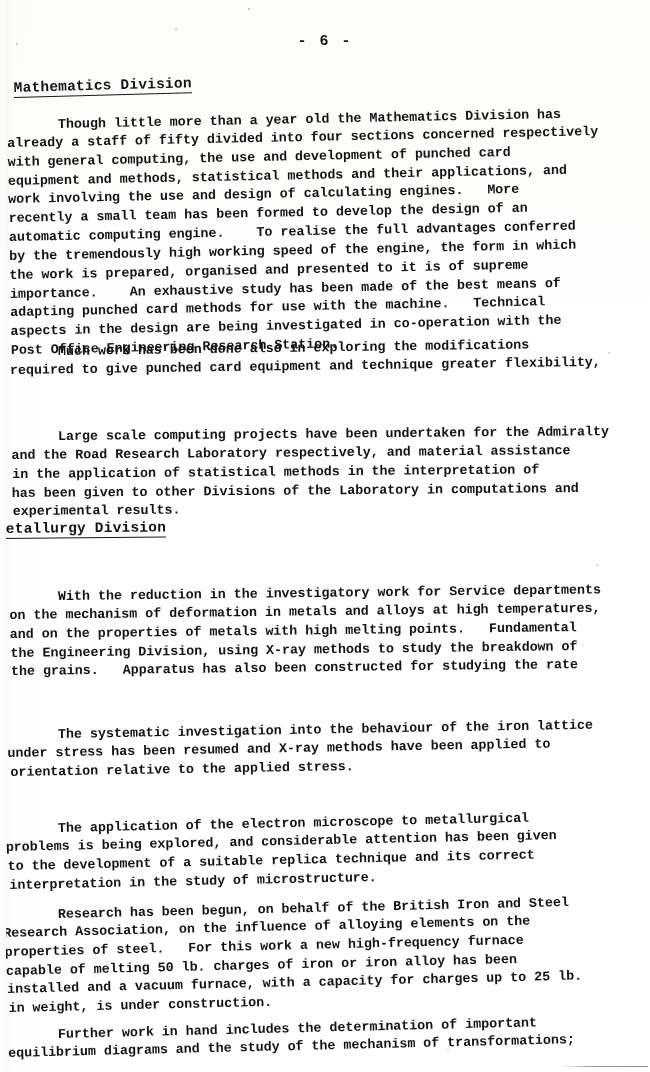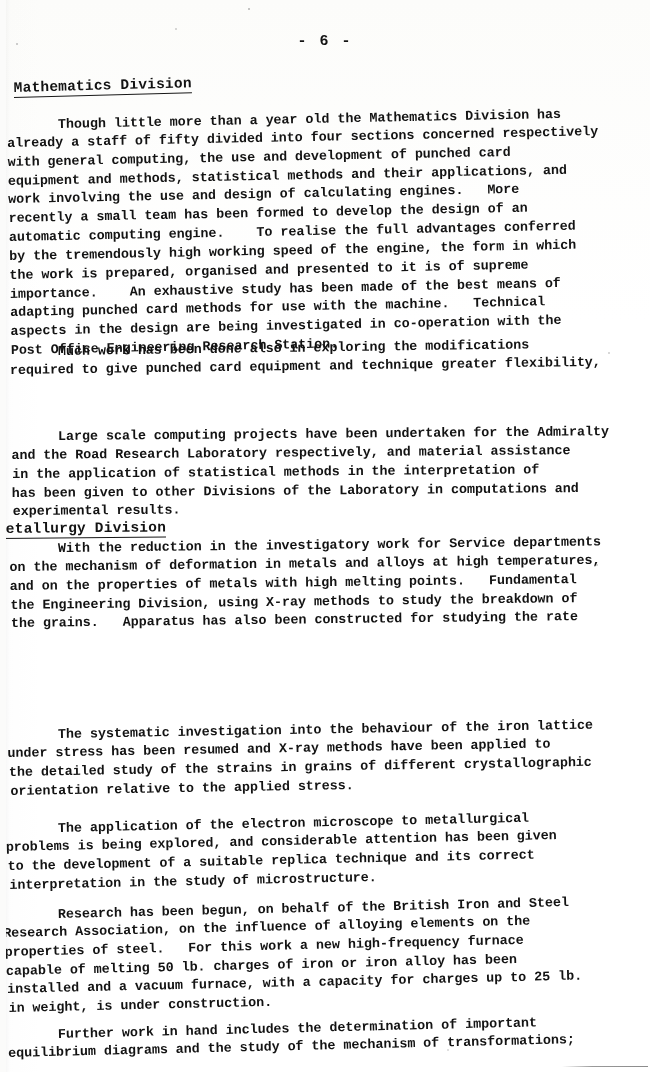--- a/index.html
+++ b/index.html
@@ -179,31 +179,30 @@
           <div class="line indent"><span style="transform: translateX(0px) rotate(-0.8deg);">Much work has been done also in exploring the modifications</span></div>
           <div class="line"><span style="transform: translateX(-4.08px) rotate(-0.8deg);">required to give punched card equipment and technique greater flexibility,</span></div>
         </div>
         <div class="para" style="top: 428px;">
           <div class="line indent"><span style="transform: translateX(0px) rotate(-0.5deg);">Large scale computing projects have been undertaken for the Admiralty</span></div>
           <div class="line"><span style="transform: translateX(-2.59px) rotate(-0.5deg);">and the Road Research Laboratory respectively, and material assistance</span></div>
           <div class="line"><span style="transform: translateX(-1.76px) rotate(-0.5deg);">in the application of statistical methods in the interpretation of</span></div>
           <div class="line"><span style="transform: translateX(-2.18px) rotate(-0.5deg);">has been given to other Divisions of the Laboratory in computations and</span></div>
           <div class="line"><span style="transform: translateX(-1.35px) rotate(-0.5deg);">experimental results.</span></div>
         </div>
-        <div class="para" style="top: 540px;">
+        <div class="para" style="top: 588px;">
           <div class="line indent"><span style="transform: translateX(0px) rotate(-0.7deg);">With the reduction in the investigatory work for Service departments</span></div>
           <div class="line"><span style="transform: translateX(-4.53px) rotate(-0.7deg);">on the mechanism of deformation in metals and alloys at high temperatures,</span></div>
           <div class="line"><span style="transform: translateX(-4.17px) rotate(-0.7deg);">and on the properties of metals with high melting points.   Fundamental</span></div>
           <div class="line"><span style="transform: translateX(-3.43px) rotate(-0.7deg);">the Engineering Division, using X-ray methods to study the breakdown of</span></div>
           <div class="line"><span style="transform: translateX(-3.07px) rotate(-0.7deg);">the grains.   Apparatus has also been constructed for studying the rate</span></div>
         </div>
         <div class="para" style="top: 726px;">
           <div class="line indent"><span style="transform: translateX(0px) rotate(-1deg);">The systematic investigation into the behaviour of the iron lattice</span></div>
           <div class="line"><span style="transform: translateX(-6.53px) rotate(-1deg);">under stress has been resumed and X-ray methods have been applied to</span></div>
-          <div class="line"><span style="transform: translateX(-5.07px) rotate(-1deg);">the detailed study of the strains in grains of different crystallographic</span></div>
           <div class="line"><span style="transform: translateX(-3.6px) rotate(-1deg);">orientation relative to the applied stress.</span></div>
         </div>
         <div class="para" style="top: 820px;">
           <div class="line indent"><span style="transform: translateX(0px) rotate(-1.25deg);">The application of the electron microscope to metallurgical</span></div>
           <div class="line"><span style="transform: translateX(-8.17px) rotate(-1.25deg);">problems is being explored, and considerable attention has been given</span></div>
           <div class="line"><span style="transform: translateX(-6.33px) rotate(-1.25deg);">to the development of a suitable replica technique and its correct</span></div>
           <div class="line"><span style="transform: translateX(-4.5px) rotate(-1.25deg);">interpretation in the study of microstructure.</span></div>
         </div>
         <div class="para" style="top: 906px;">
           <div class="line indent"><span style="transform: translateX(0px) rotate(-1.35deg);">Research has been begun, on behalf of the British Iron and Steel</span></div>

